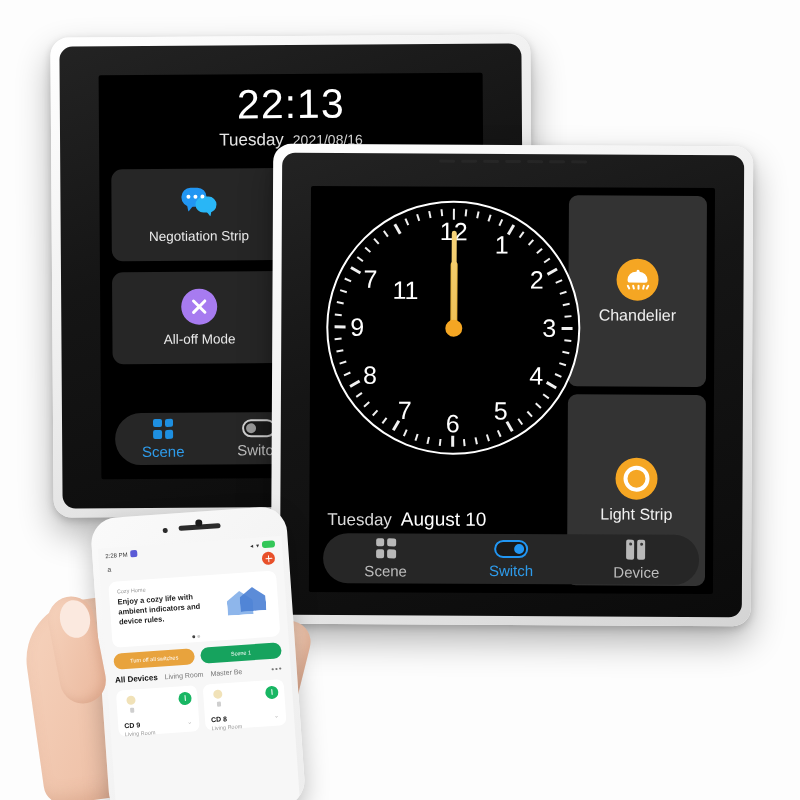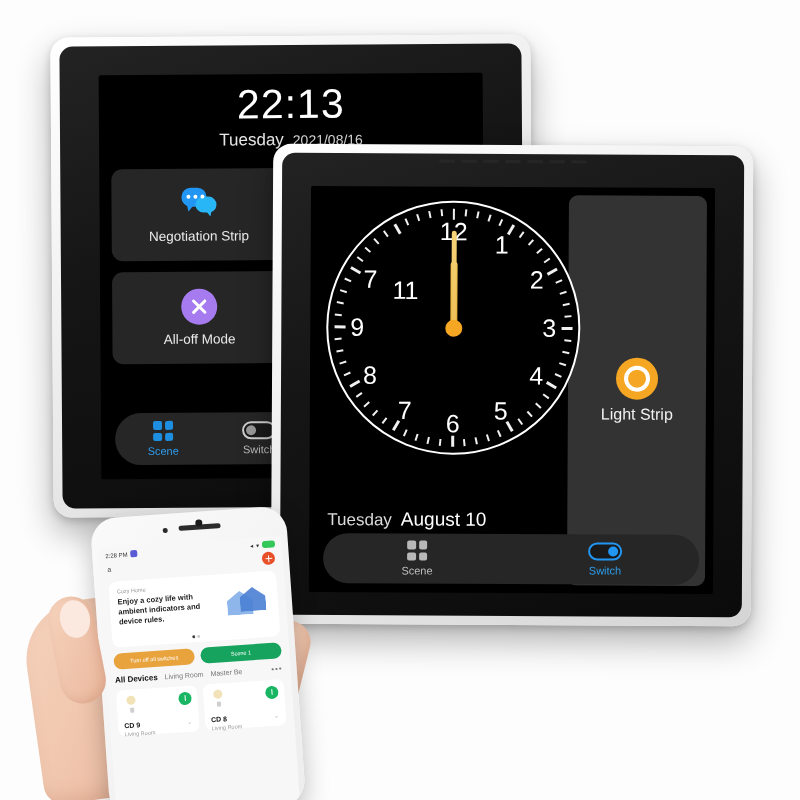--- a/index.html
+++ b/index.html
@@ -80,21 +80,21 @@
   
   .ico-pill{width:15px;height:30px;border-radius:7px;}
   .ico-pill.blue{background:#2196f3;}
   .ico-pill.purple{background:#9b6ef0;}
 
   .l-navbar{
     position:absolute;left:14px;right:-40px;bottom:14px;height:52px;
     background:#262626;border-radius:26px;display:flex;align-items:center;
   }
   .navitem{flex:0 0 auto;width:96px;display:flex;flex-direction:column;align-items:center;gap:4px;}
-  .navitem .nlabel{font-size:11px;color:#bdbdbd;}
+  .navitem .nlabel{font-size:15px;color:#bdbdbd;}
   .navitem.active .nlabel{color:#2e9bea;}
 
   .ic-grid{width:20px;height:20px;display:grid;grid-template-columns:1fr 1fr;grid-template-rows:1fr 1fr;gap:3px;}
   .ic-grid i{display:block;background:#b8b8b8;border-radius:2px;}
   .ic-grid.blue i{background:#1e8fe0;}
 
   .ic-toggle{width:34px;height:18px;border-radius:10px;border:2px solid #cfcfcf;position:relative;box-sizing:border-box;background:#1a1a1a;}
   .ic-toggle i{position:absolute;left:2px;top:2px;width:10px;height:10px;border-radius:50%;background:#9a9a9a;}
   .ic-toggle.on{border-color:#2196f3;}
   .ic-toggle.on i{background:#2196f3;}
@@ -406,20 +406,36 @@
           </div>
 
           <div class="r-datewrap">
             <span class="r-weekday">Tuesday</span>
             <span class="r-date">August 10</span>
           </div>
         </div>
 
         <div class="r-right">
 
+          <div class="dev-tile">
+            <div class="dev-ico on">
+              <span class="lampglyph">
+                <span class="stem"></span>
+                  <span class="dome"></span>
+                <span class="rays">
+                    <i style="left:1px;transform:rotate(-28deg)"></i>
+                    <i style="left:6px;transform:rotate(-14deg)"></i>
+                    <i style="left:11px"></i>
+                    <i style="left:16px;transform:rotate(14deg)"></i>
+                    <i style="left:20px;transform:rotate(28deg)"></i>
+                  </span>
+              </span>
+            </div>
+            <div class="dlabel">Chandelier</div>
+          </div>
 
 
           <div class="dev-tile">
             <div class="dev-ico on">
               <span class="ringglyph"></span>
             </div>
             <div class="dlabel">Light Strip</div>
           </div>
 
         </div>
@@ -433,20 +449,27 @@
               <i></i>
               <i></i>
             </span>
           <span class="nlabel">Scene</span>
         </div>
         <div class="navitem active">
           <span class="ic-toggle on">
               <i style="left:auto;right:2px;"></i>
             </span>
           <span class="nlabel">Switch</span>
+        </div>
+        <div class="navitem">
+          <span class="ic-device">
+              <i></i>
+              <i></i>
+            </span>
+          <span class="nlabel">Device</span>
         </div>
       </div>
 
     </div>
   </div>
 
   <div class="hand-shape" id="hand-palm"></div>
   <div class="hand-shape" id="finger-2"></div>
   <div class="hand-shape" id="finger-3"></div>
   <div class="hand-shape" id="finger-4"></div>

